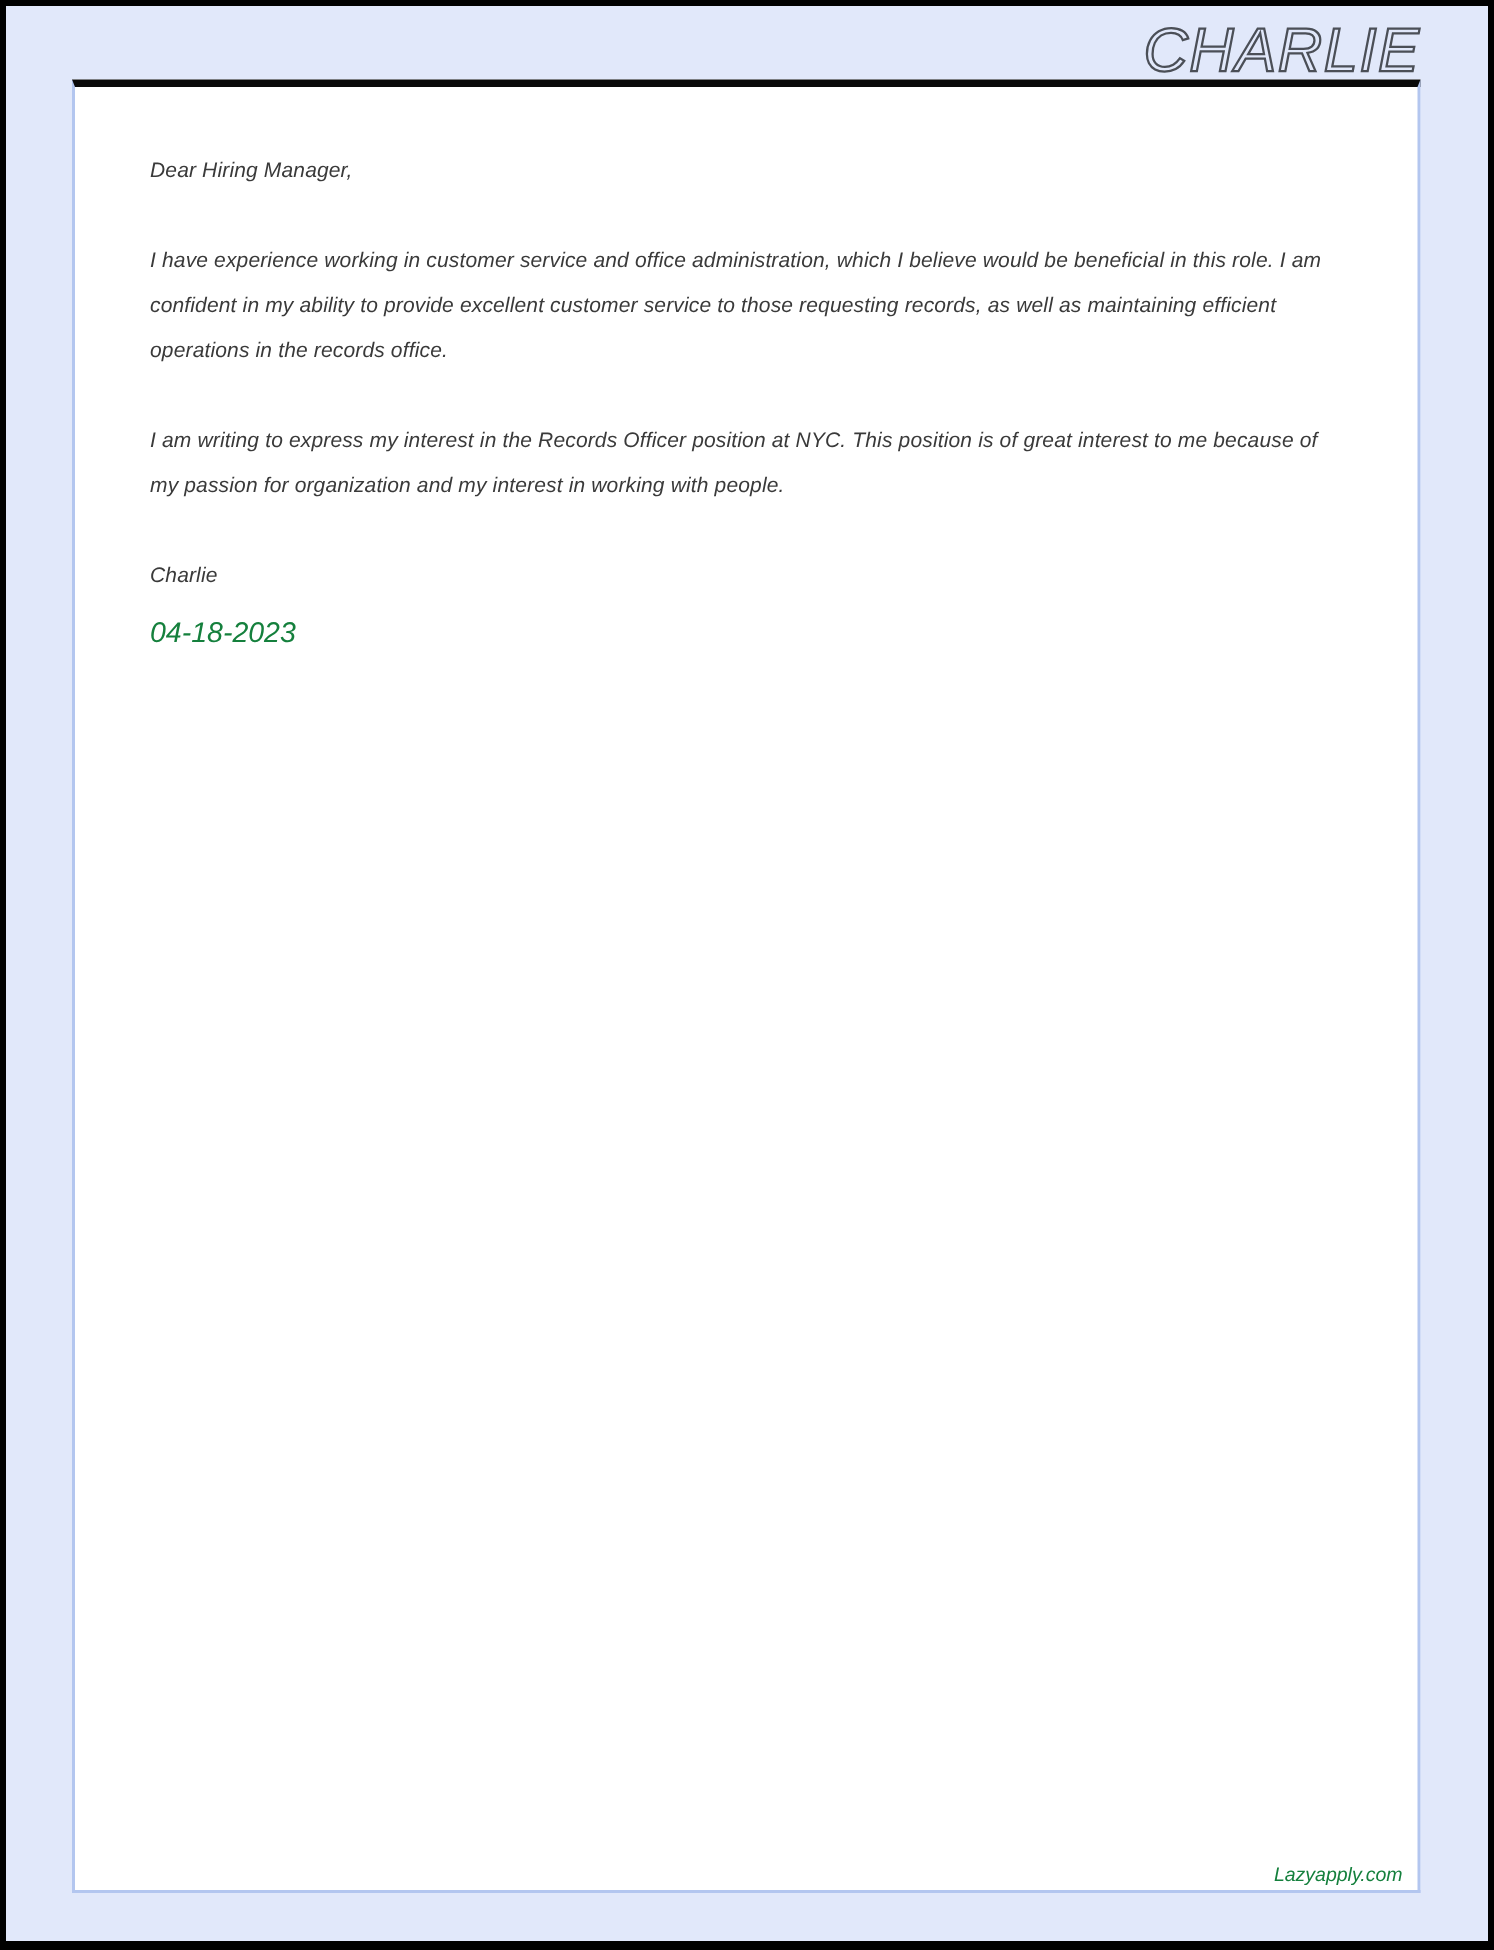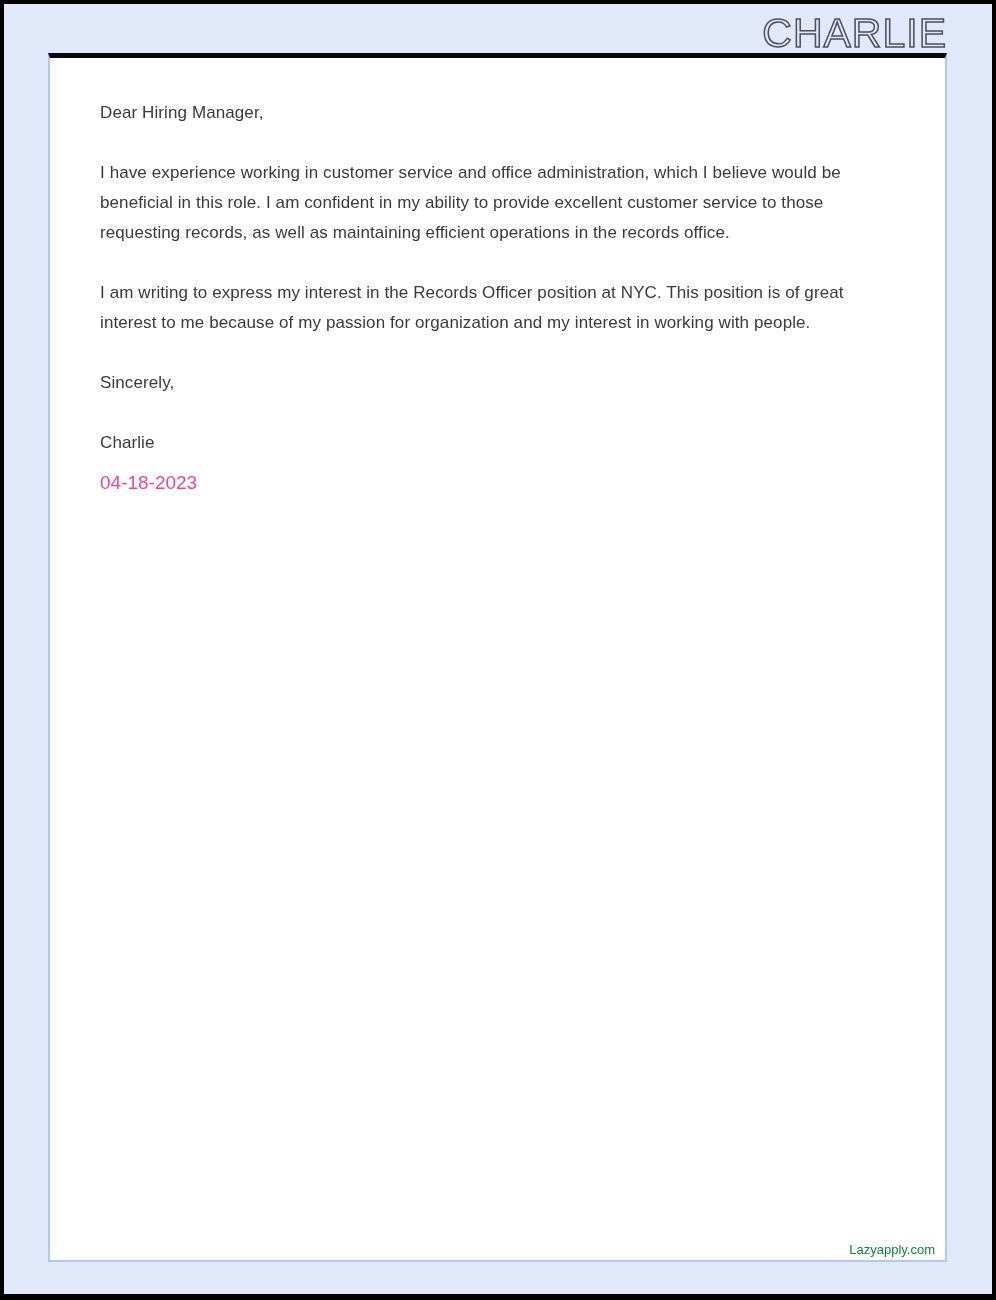--- a/index.html
+++ b/index.html
@@ -10,20 +10,21 @@
     font-family: "Liberation Sans", "DejaVu Sans", sans-serif;
   }
 
   .frame {
     width: 996px;
     height: 1300px;
     background: #e1e8fa;
     border: 4px solid #000000;
     border-bottom-width: 6px;
     overflow: hidden;
+    font-style: italic;
   }
 
   
   .header {
     height: 49px;
     display: flex;
     align-items: flex-end;
     justify-content: flex-end;
     padding-right: 45px;
   }
@@ -49,33 +50,33 @@
     margin-left: 44px;
     width: 899px;
     height: 1209px;
     background: #ffffff;
     border: 2px solid #b3c6ef;
     border-top: 5px solid #0a0a0a;
     padding: 40px 52px 20px 50px;
   }
 
   .letter p {
-    font-size: 17px;
+    font-size: 14px;
     line-height: 30px;
     color: #3a3a3a;
     margin-bottom: 30px;
     letter-spacing: 0.1px;
   }
 
   .letter p.signature { margin-bottom: 10px; }
 
   .date-link {
     font-size: 19px;
     line-height: 30px;
-    color: #ec4899;
+    color: #15803d;
     text-decoration: none;
     display: inline-block;
   }
 
   .watermark {
     position: absolute;
     right: 10px;
     bottom: 3px;
     font-size: 13px;
     color: #15803d;
@@ -93,21 +94,20 @@
   <div class="page">
     <div class="letter">
       <p>Dear Hiring Manager,</p>
 
       <p>I have experience working in customer service and office administration, which I believe would be beneficial in this role. I am confident in my ability to provide excellent customer service to those requesting records, as well as maintaining efficient operations in the records office.</p>
 
       <p>I am writing to express my interest in the Records Officer position at NYC. This position is of great interest to me because of my passion for organization and my interest in working with people.</p>
 
 
 
-      <p>Sincerely,</p>
 
       <p class="signature">Charlie</p>
 
       <a class="date-link" href="#">04-18-2023</a>
     </div>
 
     <div class="watermark">Lazyapply.com</div>
   </div>
 
 </div>

